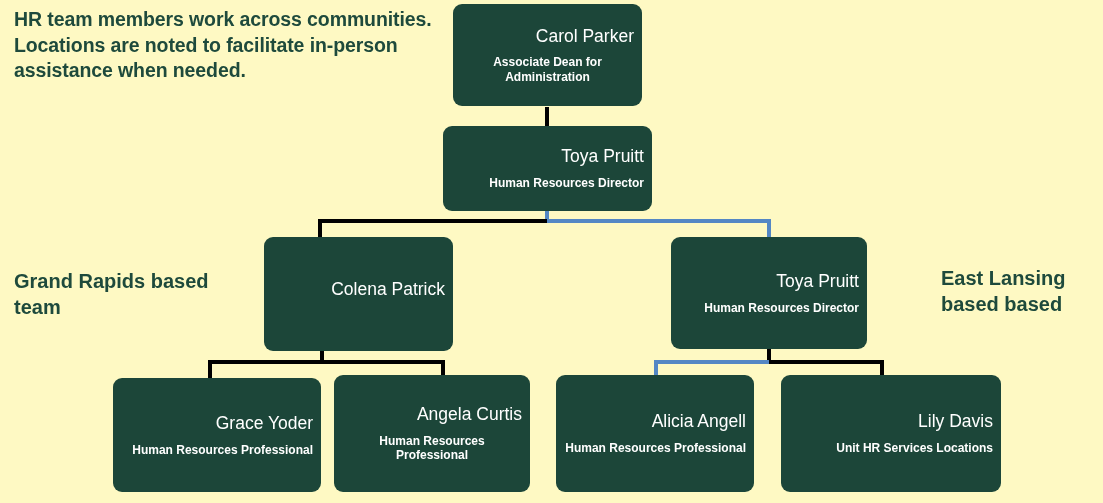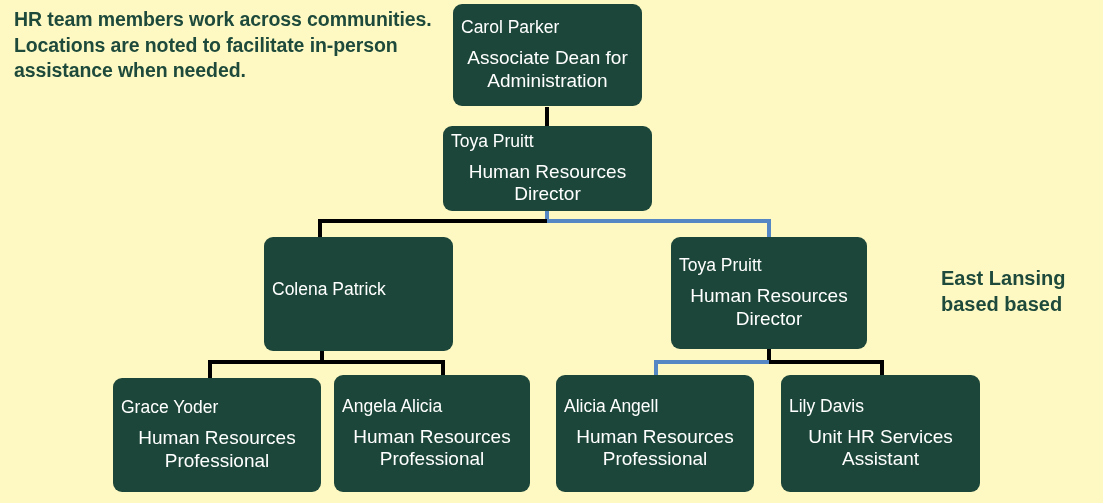--- a/index.html
+++ b/index.html
@@ -46,52 +46,53 @@
 
   
   .node {
     position: absolute;
     box-sizing: border-box;
     background: #1c4639;
     border-radius: 9px;
     color: #ffffff;
     display: flex;
     flex-direction: column;
-    align-items: flex-start;
+    align-items: flex-end;
     justify-content: center;
     text-align: center;
     padding: 6px 8px;
   }
   .node .person-name {
     font-size: 17.5px;
     font-weight: normal;
     line-height: 1.18;
     margin-bottom: 9px;
     white-space: nowrap;
   }
   .node .person-title {
-    font-size: 19px;
-    font-weight: normal;
+    font-size: 12px;
+    font-weight: bold;
     line-height: 1.2;
   }
 
   
   .conn {
     position: absolute;
   }
   .conn.black { background: #000000; }
   .conn.blue  { background: #5487c4; }
 </style>
 </head>
 <body>
 
 <div id="chart-root">
 
   <div class="intro">HR team members work across communities. Locations are noted to facilitate in-person assistance when needed.</div>
 
+  <div class="side-label left">Grand Rapids based team</div>
   <div class="side-label right">East Lansing based based</div>
 
   <div class="conn black" style="left:545px; top:107px; width:4px; height:19px;"></div>
 
   <div class="conn blue" style="left:545px; top:211px; width:4px; height:12px;"></div>
   <div class="conn black" style="left:318px; top:219px; width:229px; height:4px;"></div>
   <div class="conn blue" style="left:547px; top:219px; width:224px; height:4px;"></div>
   <div class="conn black" style="left:318px; top:219px; width:4px; height:18px;"></div>
   <div class="conn blue" style="left:767px; top:219px; width:4px; height:18px;"></div>
 
@@ -124,27 +125,27 @@
     <div class="person-name">Toya Pruitt</div>
     <div class="person-title">Human Resources Director</div>
   </div>
 
   <div class="node" style="left:113px; top:378px; width:208px; height:114px;">
     <div class="person-name">Grace Yoder</div>
     <div class="person-title">Human Resources Professional</div>
   </div>
 
   <div class="node" style="left:334px; top:375px; width:196px; height:117px;">
-    <div class="person-name">Angela Alicia</div>
+    <div class="person-name">Angela Curtis</div>
     <div class="person-title">Human Resources Professional</div>
   </div>
 
   <div class="node" style="left:556px; top:375px; width:198px; height:117px;">
     <div class="person-name">Alicia Angell</div>
     <div class="person-title">Human Resources Professional</div>
   </div>
 
-  <div class="node" style="left:781px; top:375px; width:199px; height:117px;">
+  <div class="node" style="left:781px; top:375px; width:220px; height:117px;">
     <div class="person-name">Lily Davis</div>
-    <div class="person-title">Unit HR Services Assistant</div>
+    <div class="person-title">Unit HR Services Locations</div>
   </div>
 
 </div>
 
 </body></html>

